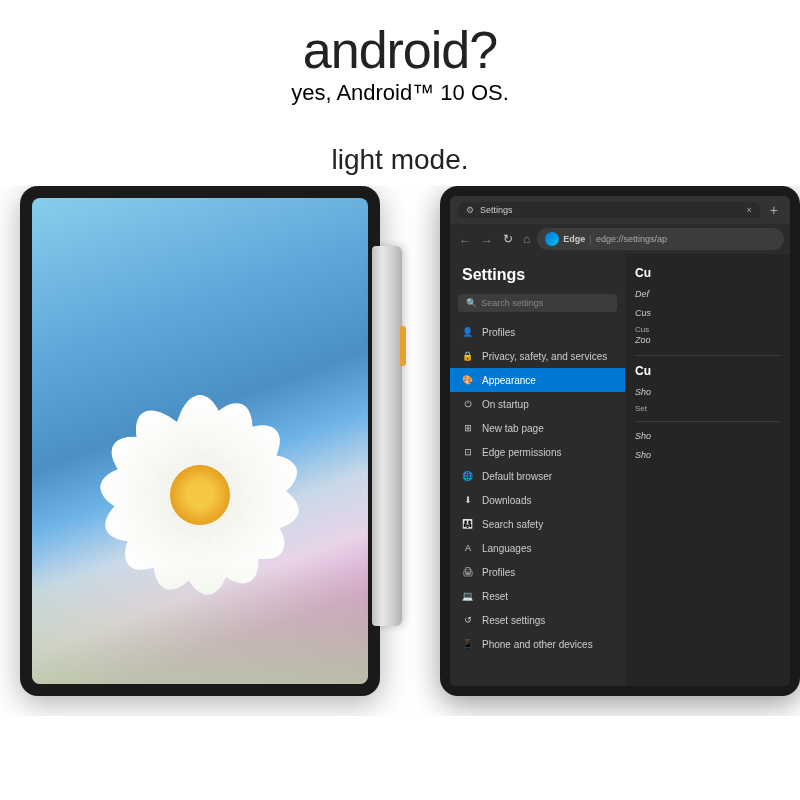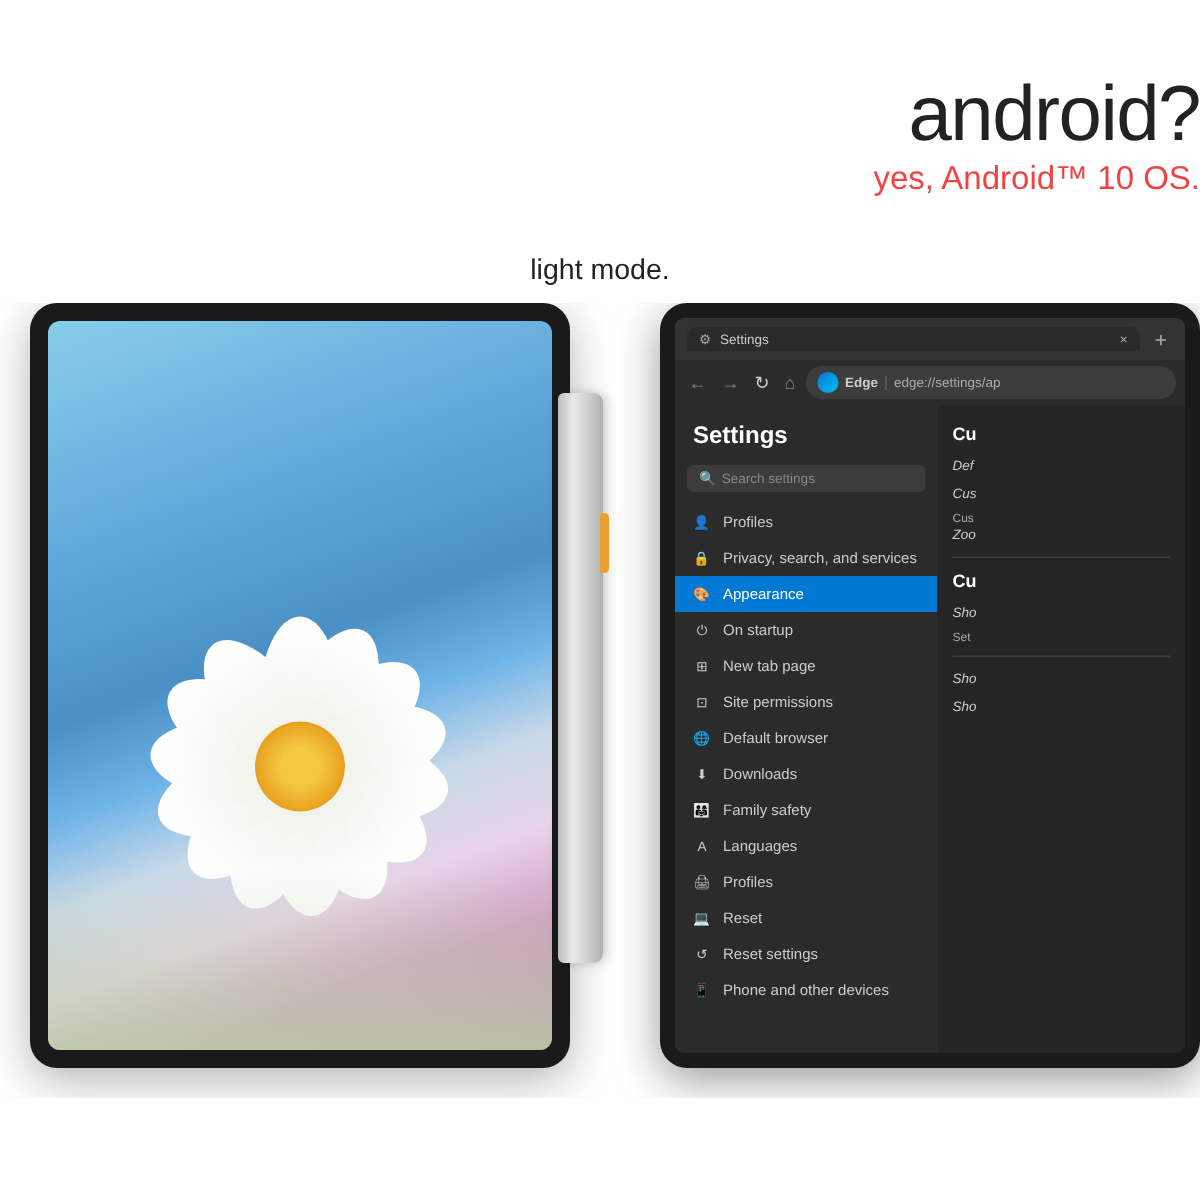--- a/index.html
+++ b/index.html
@@ -8,46 +8,46 @@
       width: 800px;
       height: 800px;
       background: #ffffff;
       font-family: 'Segoe UI', Arial, sans-serif;
       overflow: hidden;
       position: relative;
     }
 
     
     .header-section {
-      text-align: right;
-      padding-top: 46px;
+      text-align: center;
+      padding-top: 20px;
       padding-bottom: 20px;
     }
 
     .main-title {
       font-size: 52px;
       font-weight: 300;
       color: #222;
       letter-spacing: -1px;
     }
 
     .sub-title {
       font-size: 22px;
       font-weight: 400;
-      color: #ef4444;
+      color: #000000;
     }
 
     .mode-labels {
       display: flex;
       justify-content: space-around;
       padding: 18px 60px 10px 60px;
     }
 
     .mode-label {
-      font-size: 19px;
+      font-size: 28px;
       font-weight: 300;
       color: #222;
     }
 
     
     .devices-section {
       display: flex;
       justify-content: center;
       align-items: flex-start;
       position: relative;
@@ -454,49 +454,49 @@
             <span class="search-icon-small">🔍</span>
             <span class="search-placeholder">Search settings</span>
           </div>
 
           <div class="settings-menu-item">
             <span class="menu-icon">👤</span>
             <span>Profiles</span>
           </div>
           <div class="settings-menu-item">
             <span class="menu-icon">🔒</span>
-            <span>Privacy, search, and services</span>
+            <span>Privacy, safety, and services</span>
           </div>
           <div class="settings-menu-item active">
             <span class="menu-icon">🎨</span>
             <span>Appearance</span>
           </div>
           <div class="settings-menu-item">
             <span class="menu-icon">⏻</span>
             <span>On startup</span>
           </div>
           <div class="settings-menu-item">
             <span class="menu-icon">⊞</span>
             <span>New tab page</span>
           </div>
           <div class="settings-menu-item">
             <span class="menu-icon">⊡</span>
-            <span>Site permissions</span>
+            <span>Edge permissions</span>
           </div>
           <div class="settings-menu-item">
             <span class="menu-icon">🌐</span>
             <span>Default browser</span>
           </div>
           <div class="settings-menu-item">
             <span class="menu-icon">⬇</span>
             <span>Downloads</span>
           </div>
           <div class="settings-menu-item">
             <span class="menu-icon">👨‍👩‍👧</span>
-            <span>Family safety</span>
+            <span>Search safety</span>
           </div>
           <div class="settings-menu-item">
             <span class="menu-icon">A</span>
             <span>Languages</span>
           </div>
           <div class="settings-menu-item">
             <span class="menu-icon">🖨</span>
             <span>Profiles</span>
           </div>
           <div class="settings-menu-item">

